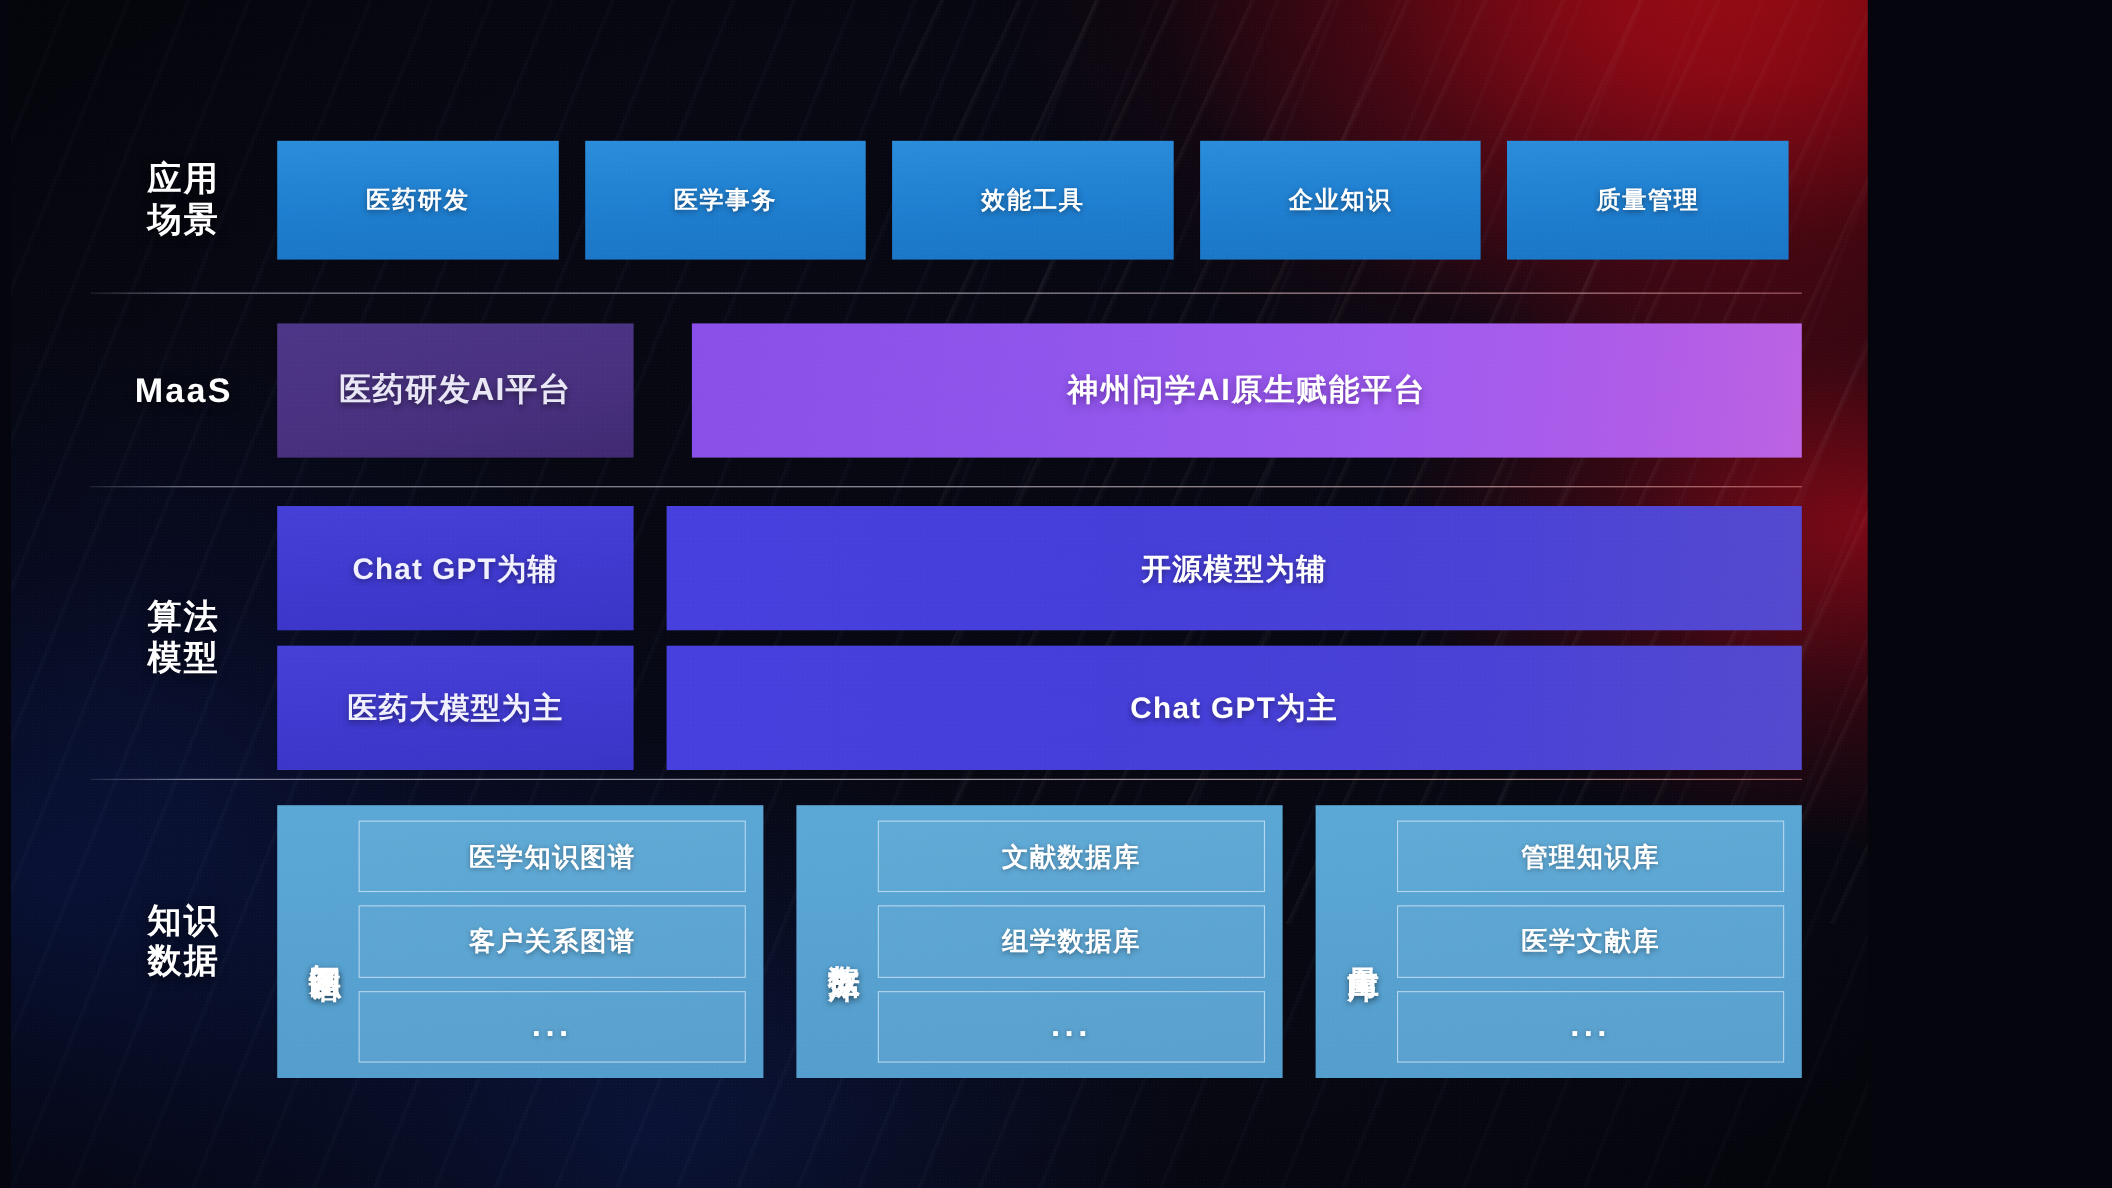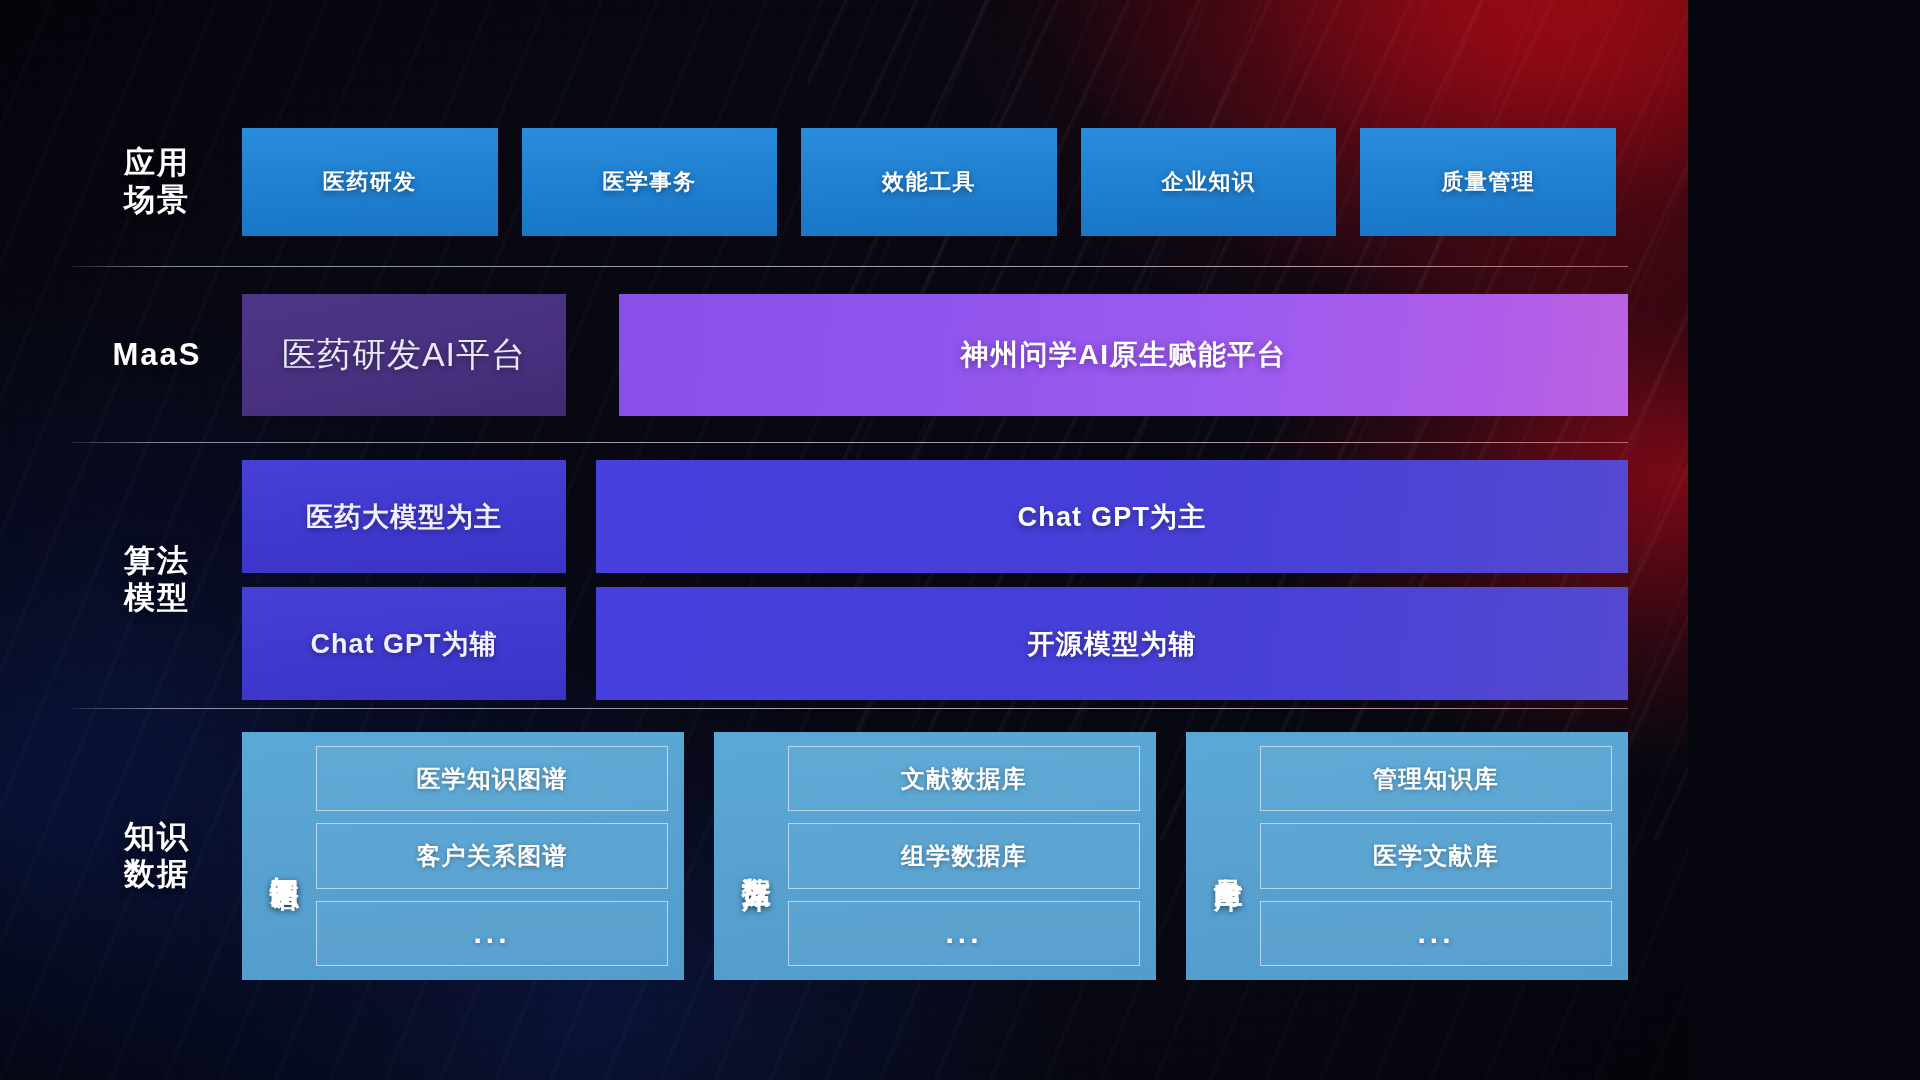--- a/index.html
+++ b/index.html
@@ -14,21 +14,21 @@
   #stage{
     position:relative;
     width:1920px; height:1080px;
     background:#05060d;
     overflow:hidden;
   }
 
   
   #slide{
     position:absolute;
-    left:0; top:0;
+    left:10px; top:0;
     width:1688px; height:1080px;
     overflow:hidden;
   }
 
   
   .bg-base{
     position:absolute; inset:0;
     background:#060711;
   }
   .bg-red{
@@ -157,21 +157,21 @@
 
   
   #row-maas{ top:294px; height:122px; }
   .maas-left{
     flex:0 0 324px;
     height:122px;
     margin-right:30px;
     background:linear-gradient(168deg,#4d3687 0%,#493180 55%,#402a72 100%);
     display:flex; align-items:center; justify-content:center;
     color:#e9e6f6;
-    font-size:34px; font-weight:normal; letter-spacing:1px;
+    font-size:29px; font-weight:bold; letter-spacing:1px;
     text-shadow:0 2px 6px rgba(0,0,0,.45);
     position:relative; overflow:hidden;
   }
   .maas-right{
     flex:1 1 auto;
     height:122px;
     background:linear-gradient(96deg,#8a4fe8 0%,#9055ec 32%,#9e5cf0 62%,#b05ce8 86%,#bb63e2 100%);
     display:flex; align-items:center; justify-content:center;
     color:#ffffff;
     font-size:28px; font-weight:bold; letter-spacing:1.5px;
@@ -324,26 +324,26 @@
 
       <div class="divider" style="top:442px"></div>
 
       <div class="row" id="row-algo">
         <div class="rowlabel">
           <div>算法</div>
           <div>模型</div>
         </div>
         <div class="algo-grid">
           <div class="algo-line">
+            <div class="algo-left">Chat GPT为辅</div>
+            <div class="algo-right">开源模型为辅</div>
+          </div>
+          <div class="algo-line">
             <div class="algo-left">医药大模型为主</div>
             <div class="algo-right">Chat GPT为主</div>
-          </div>
-          <div class="algo-line">
-            <div class="algo-left">Chat GPT为辅</div>
-            <div class="algo-right">开源模型为辅</div>
           </div>
         </div>
       </div>
 
       <div class="divider" style="top:708px"></div>
 
       <div class="row" id="row-know">
         <div class="rowlabel">
           <div>知识</div>
           <div>数据</div>

